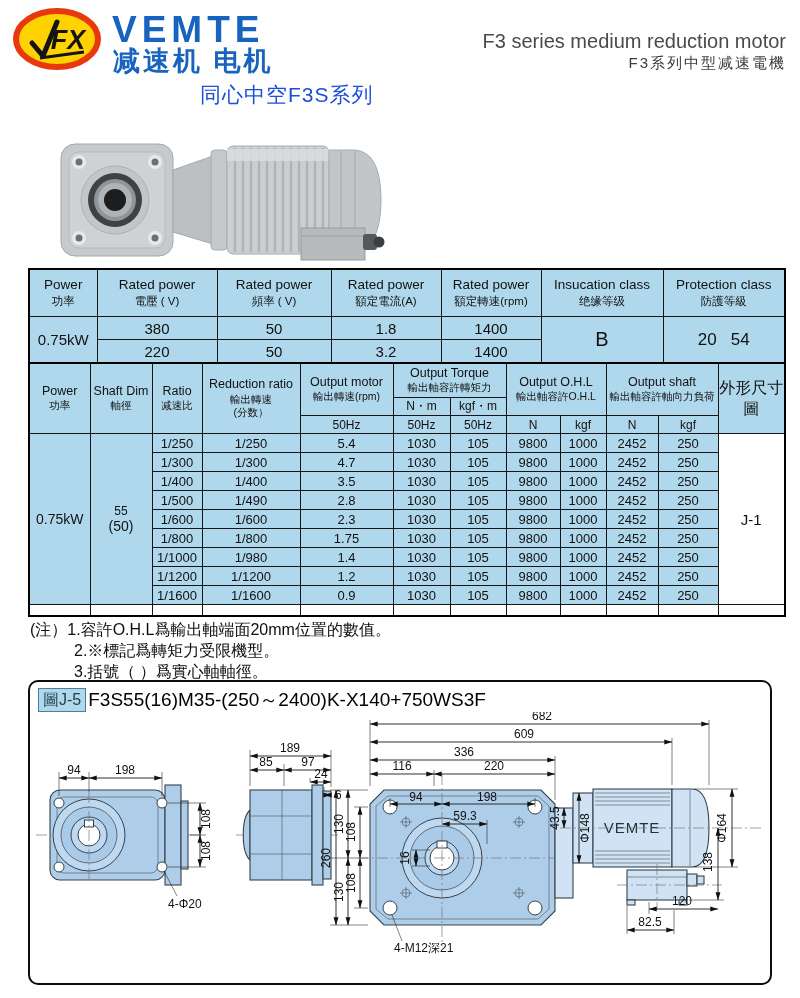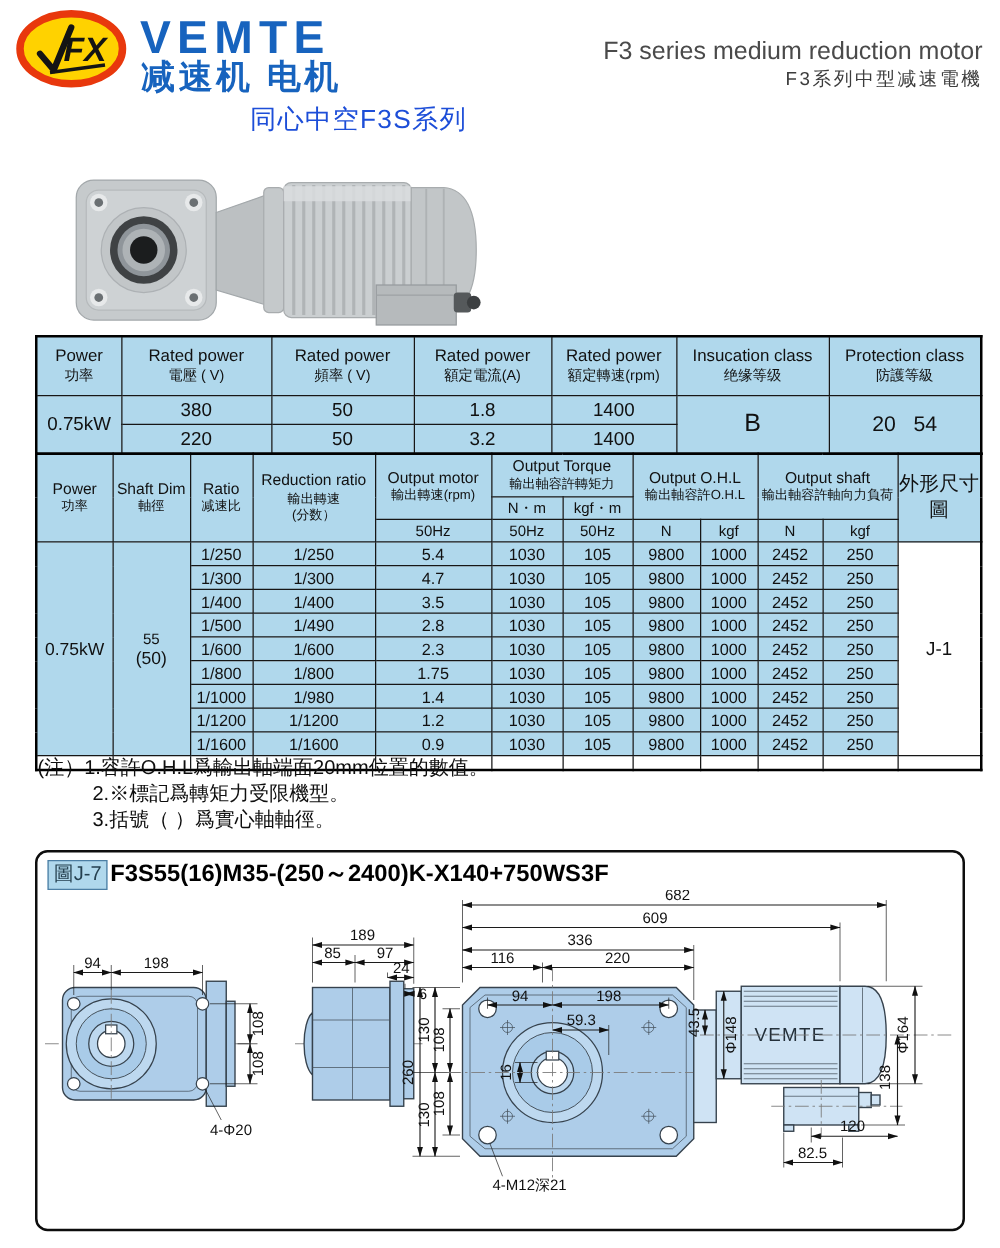--- a/index.html
+++ b/index.html
@@ -33,21 +33,21 @@
   .emptyrow td{height:10px;background:#fff}
 
   
   .notes{font-size:16px;line-height:21px;color:#0e0e0e}
   .notes .ind{padding-left:44px}
 
   
   .drawbox{width:740px;height:301px;border:2px solid #0d0d0d;border-radius:10px;background:#fff}
   .figtag{display:inline-block;background:#b0d8ec;border:1px solid #4c7ea3;
           padding:0 4px;font-size:16px;color:#25404f;line-height:22px;vertical-align:top}
-  .model{display:inline-block;font-size:19px;font-weight:bold;color:#000;
+  .model{display:inline-block;font-size:19px;font-weight:normal;color:#000;
          line-height:24px;margin-left:2px;letter-spacing:0}
 
   
   .shape{fill:#aecde9;stroke:#36424d;stroke-width:1.1}
   .shape2{fill:#cfe3f4;stroke:#36424d;stroke-width:1.1}
   .shape3{fill:#bdd8ef;stroke:#36424d;stroke-width:1}
   .inner{fill:#a9cbe8;stroke:#46525c;stroke-width:.8}
   .white{fill:#fff;stroke:#36424d;stroke-width:1}
   .thin{stroke:#46525c;stroke-width:.6;fill:none}
   .dim{stroke:#1c1c1c;stroke-width:.9;fill:none}
@@ -368,29 +368,29 @@
         <td></td>
         <td></td>
         <td></td>
         <td></td>
         <td></td>
         <td></td>
   </tr>
 </tbody>
   </table>
 
-<div class="abs notes" style="left:30px;top:604px;width:560px">
+<div class="abs notes" style="left:30px;top:619px;width:560px">
   <div>(注）1.容許O.H.L爲輸出軸端面20mm位置的數值。</div>
   <div class="ind">2.※標記爲轉矩力受限機型。</div>
   <div class="ind">3.括號（ ）爲實心軸軸徑。</div>
 </div>
 
 <div class="abs drawbox" style="left:28px;top:680px">
   <div class="abs" style="left:8px;top:6px;white-space:nowrap">
-    <span class="figtag">圖J-7</span><span class="model">F3S55(16)M35-(250～2400)K-X140+750WS3F</span>
+    <span class="figtag">圖J-5</span><span class="model">F3S55(16)M35-(250～2400)K-X140+750WS3F</span>
   </div>
 
   <svg class="abs" style="left:2px;top:30px" width="736" height="268" viewBox="0 0 736 268">
     <defs>
       <marker id="arr" viewBox="0 0 10 6" refX="9.5" refY="3" markerWidth="9" markerHeight="6" orient="auto-start-reverse">
         <path d="M0,0L10,3L0,6Z" fill="#111"></path>
       </marker>
     </defs>
 
     <g>

